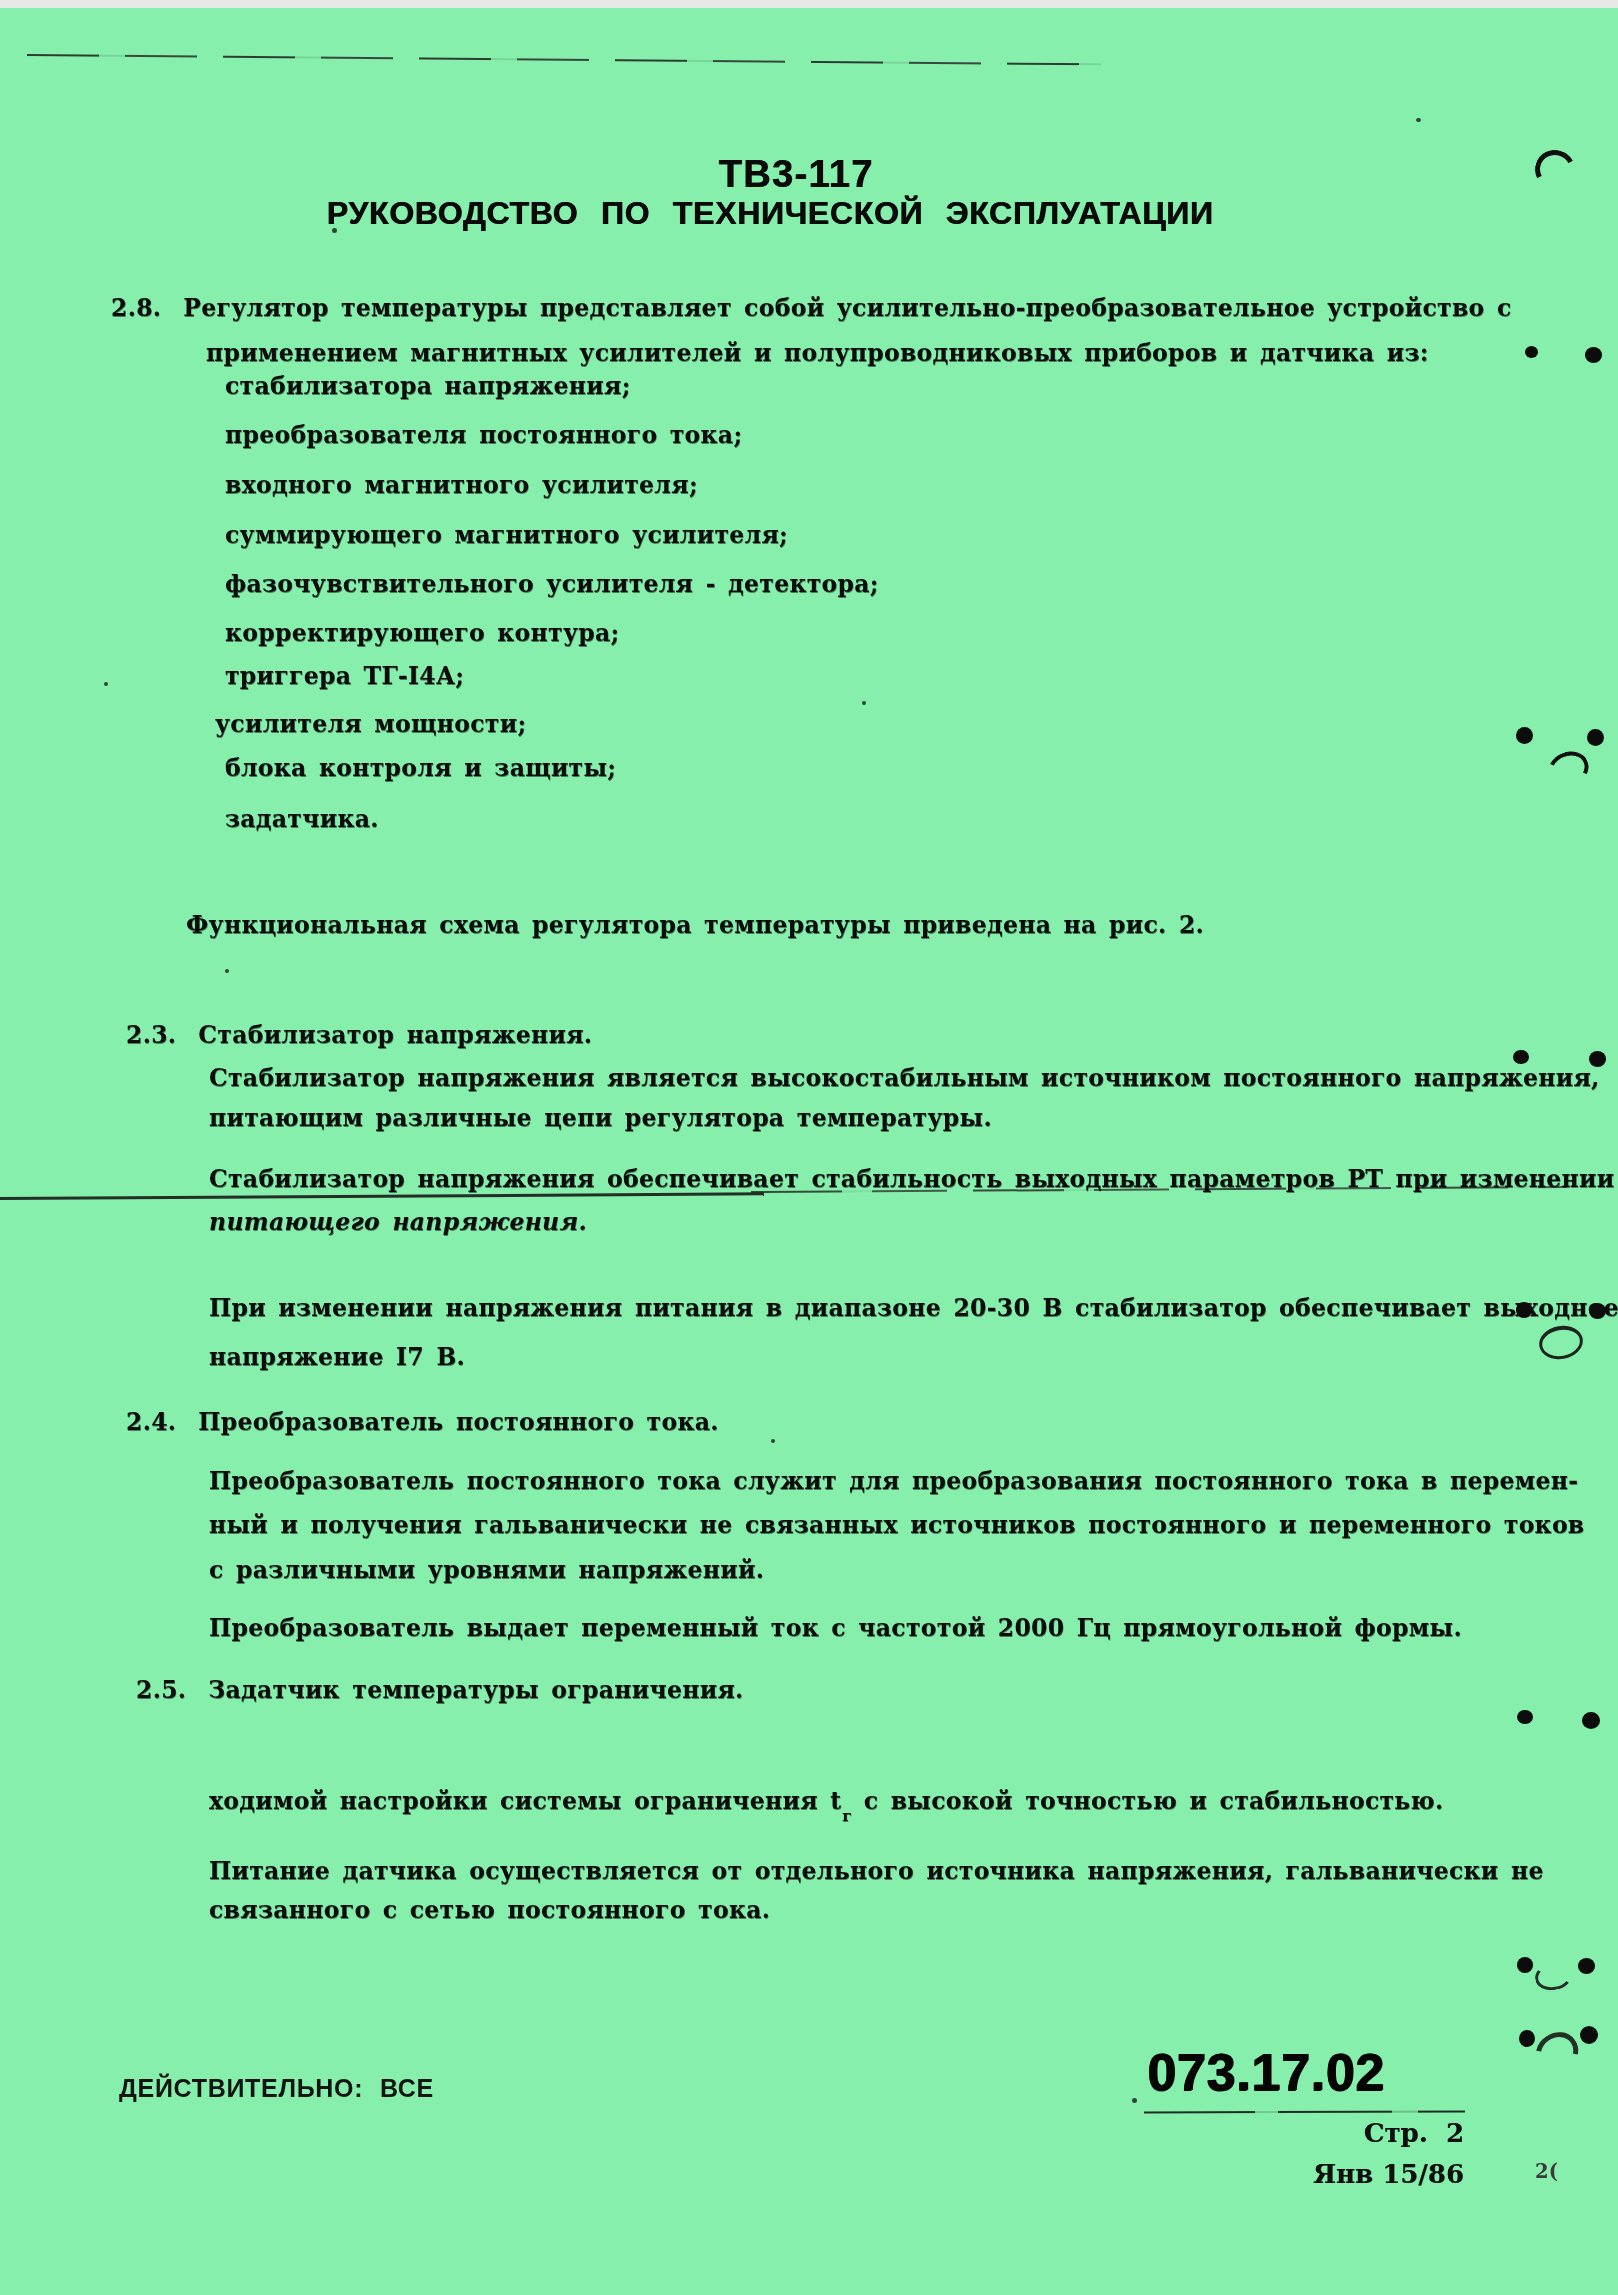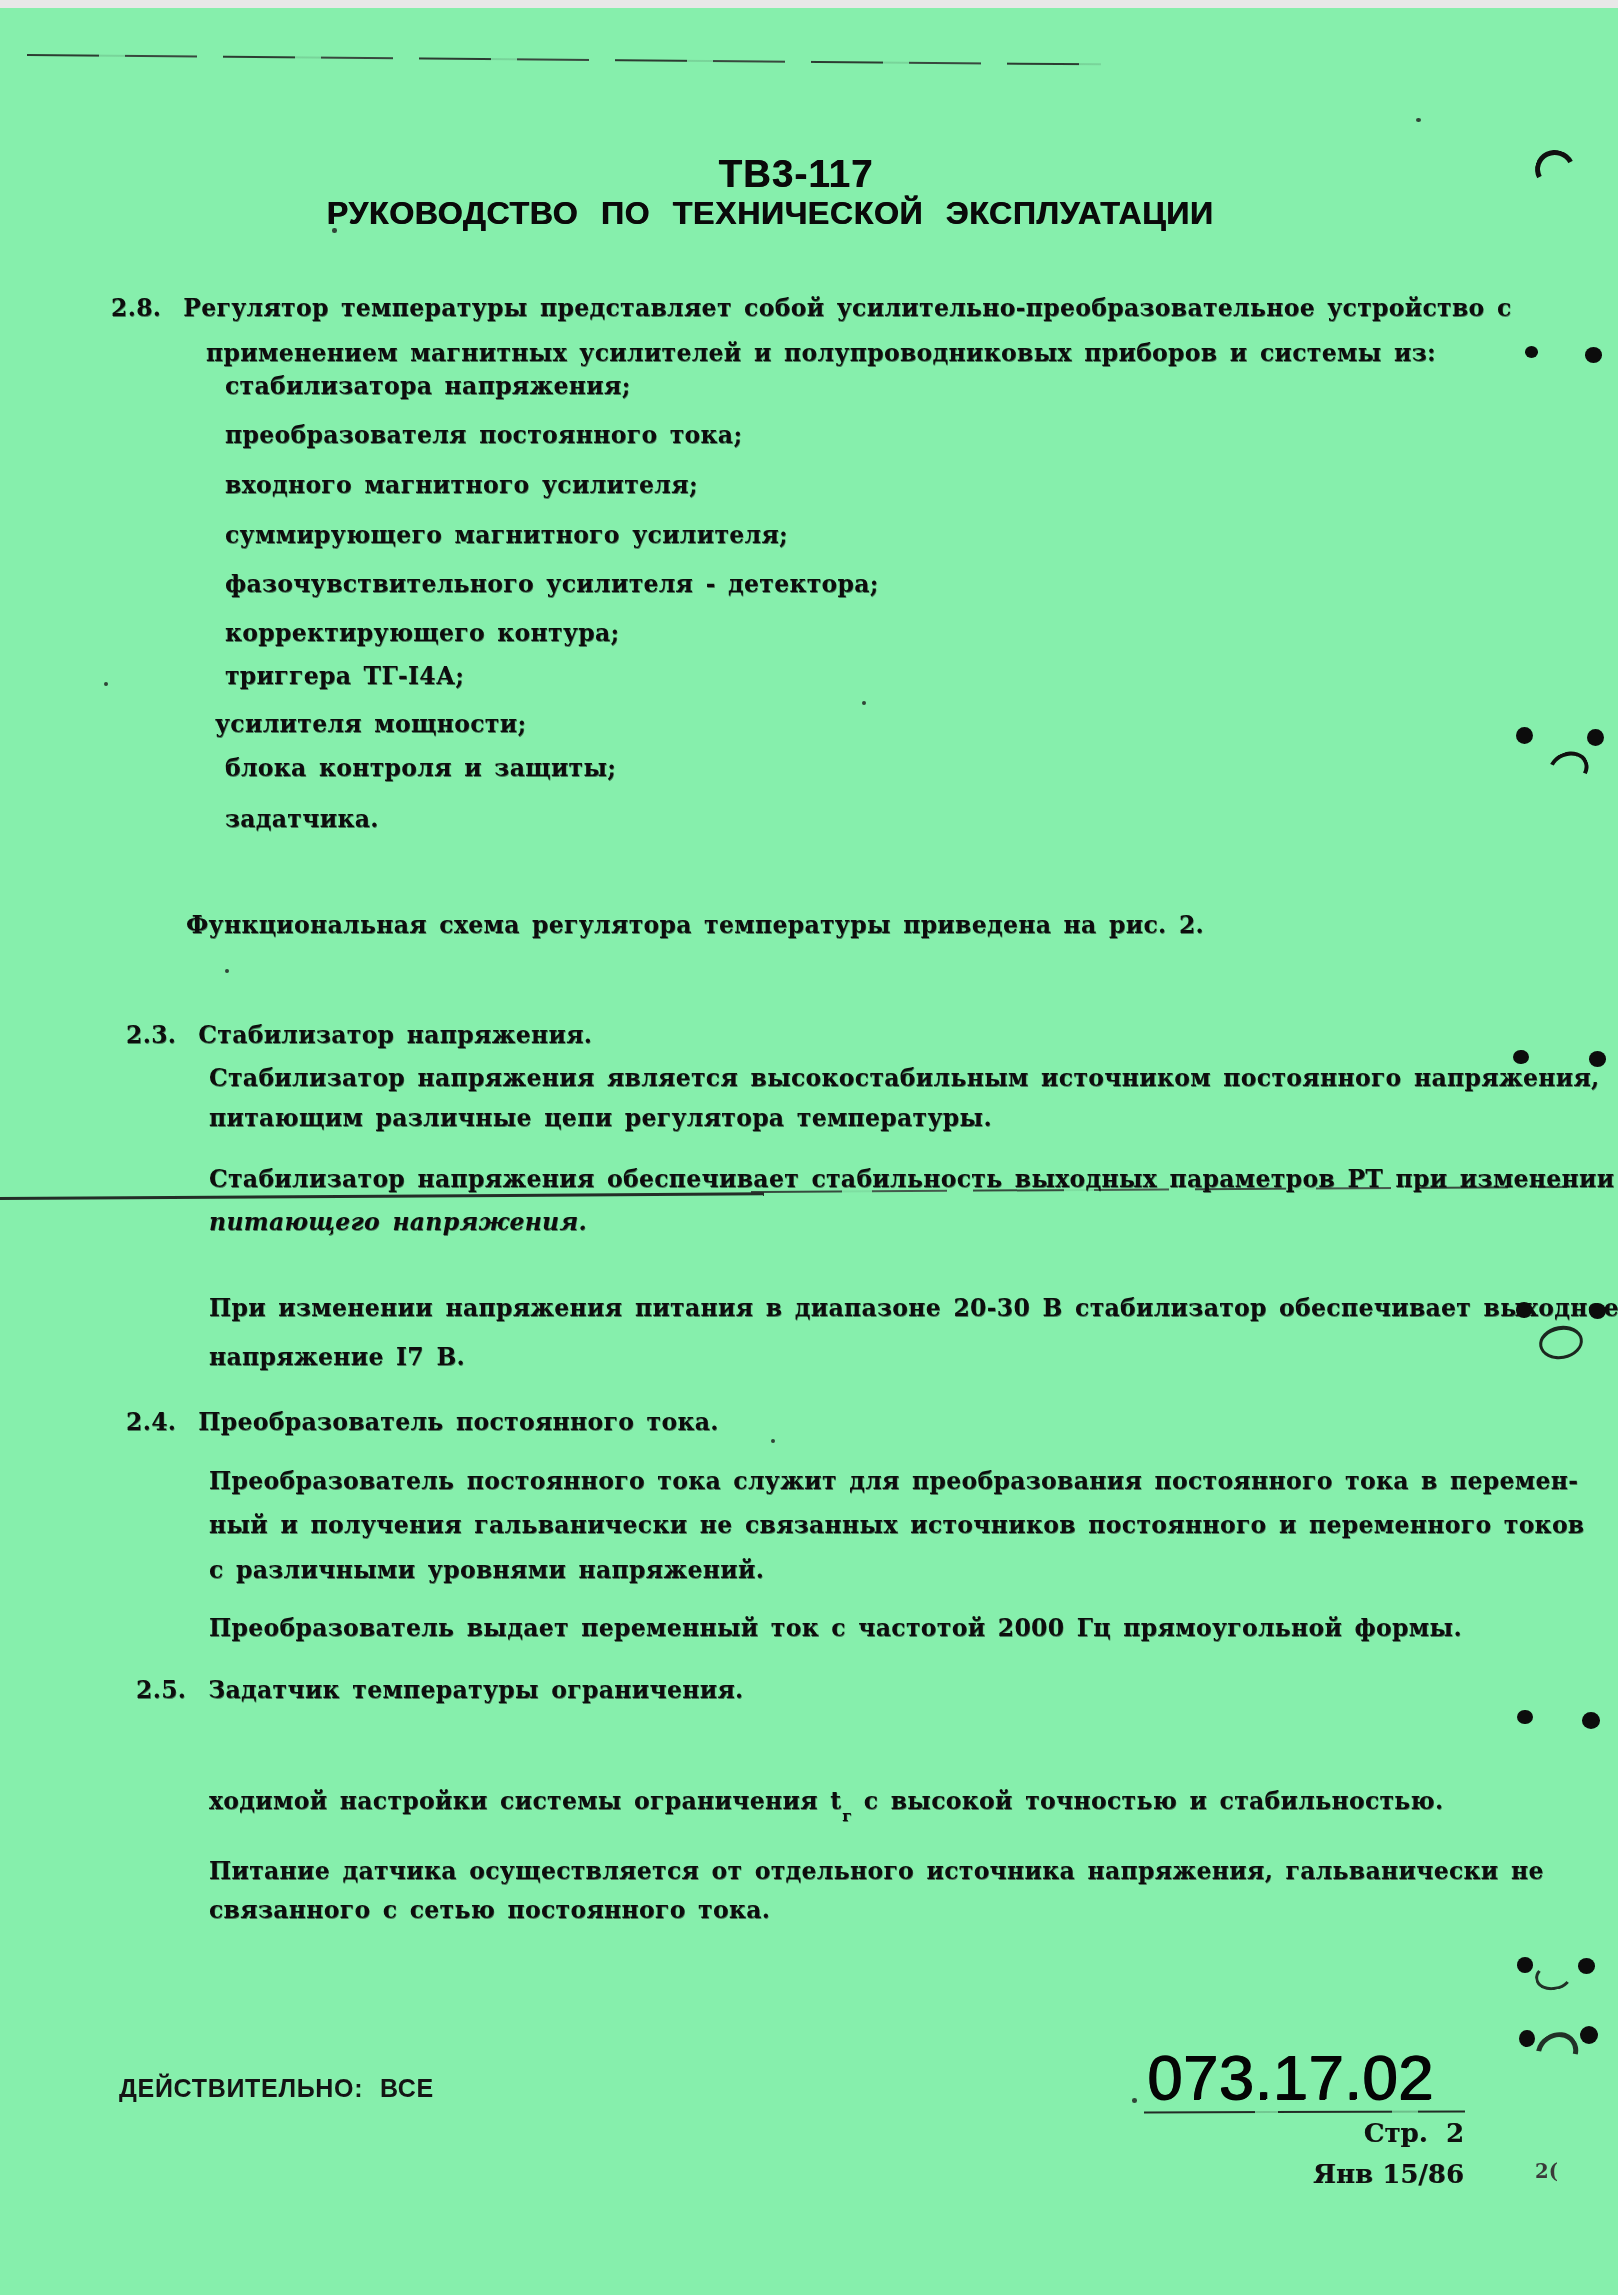--- a/index.html
+++ b/index.html
@@ -26,21 +26,21 @@
   }
   
   .sansline{
     position:absolute;white-space:nowrap;
     font-family:"Liberation Sans","DejaVu Sans",sans-serif;
     font-weight:700;color:#141414;
   }
   .docnum{
     position:absolute;white-space:nowrap;
     font-family:"Liberation Sans","DejaVu Sans",sans-serif;
-    font-weight:400;font-size:63px;line-height:1;letter-spacing:0.7px;
+    font-weight:700;font-size:52px;line-height:1;letter-spacing:0.7px;
     color:#050505;text-shadow:1.3px 0 0 #050505,0 0.7px 0 #050505;
   }
   .serifsmall{
     position:absolute;white-space:nowrap;
     font-family:"DejaVu Serif","Liberation Serif",serif;
     font-weight:700;font-size:26px;line-height:1;color:#101010;
     text-shadow:0.4px 0.4px 0 rgba(10,10,10,.5);
   }
   
   .scanline-top{
@@ -74,21 +74,21 @@
   <div class="scanline-top"></div>
   <div class="scanline-mid1"></div>
   <div class="scanline-mid2"></div>
 
   <div class="hdr" style="left:685px;top:145px;width:222px;text-align:center;font-size:38px;letter-spacing:1.3px;">ТВ3-117</div>
   <div class="hdr" style="left:287px;top:187px;width:966px;text-align:center;font-size:32px;letter-spacing:0.7px;word-spacing:13px;">РУКОВОДСТВО  ПО  ТЕХНИЧЕСКОЙ  ЭКСПЛУАТАЦИИ</div>
 
   <div class="tl" style="left:111px;top:289px;">
     <span class="num">2.8.</span><span>Регулятор температуры представляет собой усилительно-преобразовательное устройство с</span>
   </div>
-  <div class="tl" style="left:206px;top:334px;">применением магнитных усилителей и полупроводниковых приборов и системы из:</div>
+  <div class="tl" style="left:206px;top:334px;">применением магнитных усилителей и полупроводниковых приборов и датчика из:</div>
 
   <div class="tl" style="left:225px;top:367px;">стабилизатора напряжения;</div>
   <div class="tl" style="left:225px;top:416px;">преобразователя постоянного тока;</div>
   <div class="tl" style="left:225px;top:466px;">входного магнитного усилителя;</div>
   <div class="tl" style="left:225px;top:516px;">суммирующего магнитного усилителя;</div>
   <div class="tl" style="left:225px;top:565px;">фазочувствительного усилителя - детектора;</div>
   <div class="tl" style="left:225px;top:614px;">корректирующего контура;</div>
   <div class="tl" style="left:225px;top:657px;">триггера ТГ-I4А;</div>
   <div class="tl" style="left:215px;top:705px;">усилителя мощности;</div>
   <div class="tl" style="left:225px;top:749px;">блока контроля и защиты;</div>

